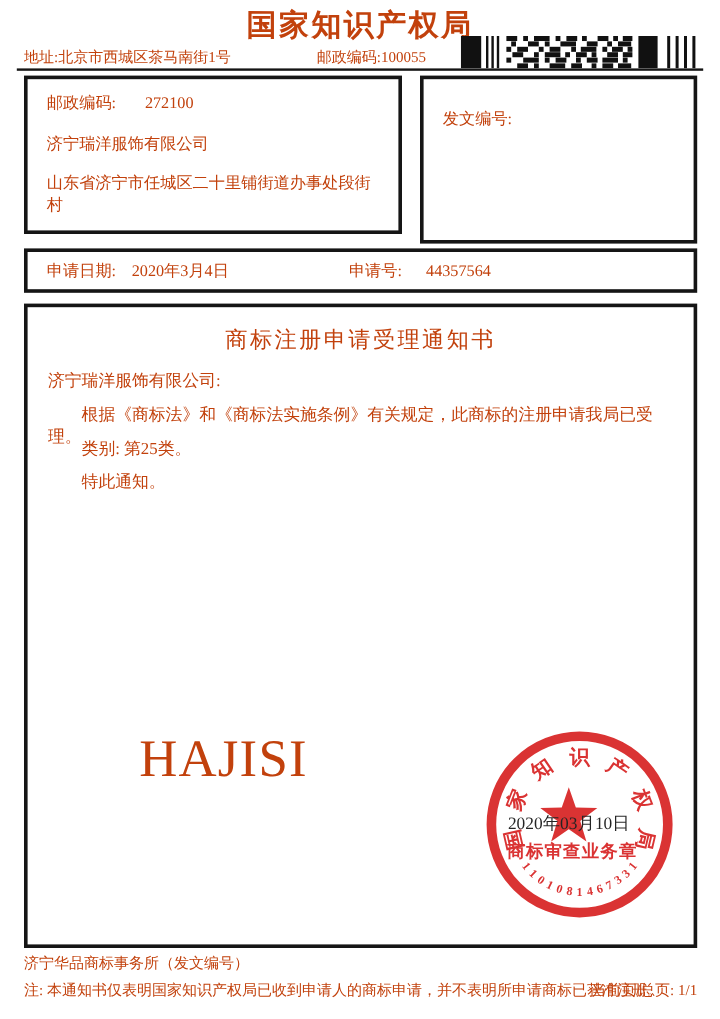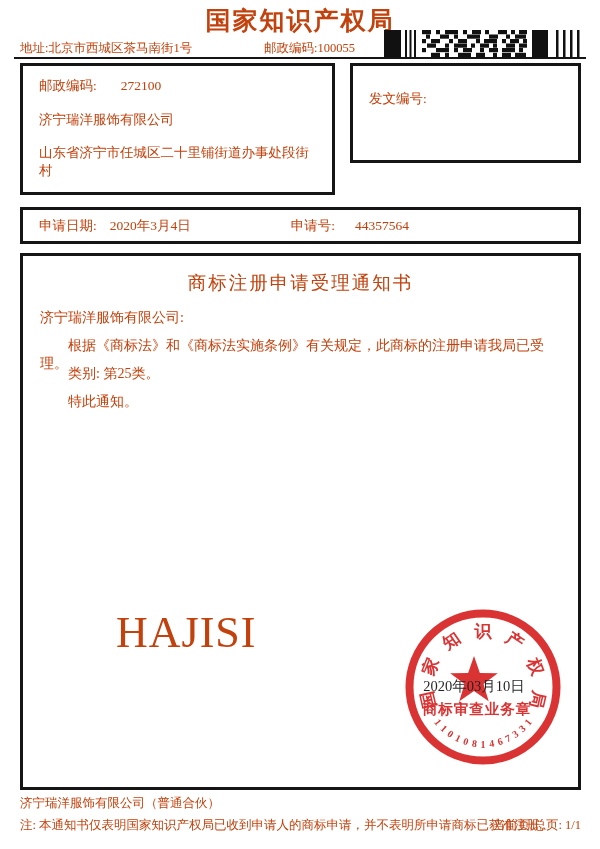--- a/index.html
+++ b/index.html
@@ -11,21 +11,21 @@
   .doc-title{top:4px;left:0;width:100%;text-align:center;font-size:25px;font-weight:bold;
     font-family:"Liberation Sans","DejaVu Sans",sans-serif;letter-spacing:2px;}
   .addr-line{top:40px;left:20px;font-size:12.5px;}
   .postal-line{top:40px;left:264px;font-size:12.5px;}
   .barcode{top:30px;left:384px;width:200px;height:27px;}
   .sep-line{top:57px;left:14px;width:572px;height:2px;background:#151515;}
   .box{border:3px solid #151515;box-sizing:border-box;background:#fff;}
   .recipient-box{top:63px;left:20px;width:315px;height:132px;
     display:flex;flex-direction:column;justify-content:space-between;
     padding:11px 14px 12px 16px;font-size:13.5px;}
-  .issue-box{top:63px;left:350px;width:231px;height:100px;font-size:13.5px;}
+  .issue-box{top:63px;left:350px;width:231px;height:140px;font-size:13.5px;}
   .issue-label{position:absolute;top:24px;left:16px;}
   .issue-value{position:absolute;top:66px;left:38px;letter-spacing:.5px;}
   .app-box{top:207px;left:20px;width:561px;height:37px;display:flex;align-items:center;
     font-size:13.5px;text-align:center;}
   .app-box .l1{margin-left:16px;} .app-box .v1{margin-left:13px;}
   .app-box .l2{margin-left:100px;} .app-box .v2{margin-left:20px;}
   .main-box{top:253px;left:20px;width:561px;height:537px;font-size:14px;}
   .notice-title{position:absolute;top:14px;left:0;width:100%;text-align:center;
     font-size:18.5px;letter-spacing:2px;}
   .salutation{position:absolute;top:53px;left:17px;}
@@ -158,17 +158,17 @@
       <text transform="translate(84.99999999999999,142) rotate(0)" text-anchor="middle" dominant-baseline="central" font-size="10" font-weight="bold" fill="#d92b2b">1</text>
       <text transform="translate(93.58908559822054,141.34915801133536) rotate(-8.666666666666686)" text-anchor="middle" dominant-baseline="central" font-size="10" font-weight="bold" fill="#d92b2b">4</text>
       <text transform="translate(101.98202601919343,139.41149503812073) rotate(-17.333333333333314)" text-anchor="middle" dominant-baseline="central" font-size="10" font-weight="bold" fill="#d92b2b">6</text>
       <text transform="translate(109.98715536697742,136.23126063905252) rotate(-26)" text-anchor="middle" dominant-baseline="central" font-size="10" font-weight="bold" fill="#d92b2b">7</text>
       <text transform="translate(117.42166401686251,131.88108043099777) rotate(-34.66666666666663)" text-anchor="middle" dominant-baseline="central" font-size="10" font-weight="bold" fill="#d92b2b">3</text>
       <text transform="translate(124.11577335851783,126.46029756966377) rotate(-43.333333333333314)" text-anchor="middle" dominant-baseline="central" font-size="10" font-weight="bold" fill="#d92b2b">3</text>
       <text transform="translate(129.91661295558313,120.09270409356256) rotate(-52)" text-anchor="middle" dominant-baseline="central" font-size="10" font-weight="bold" fill="#d92b2b">1</text>
       <text id="seal-date" x="76" y="89" text-anchor="middle" font-size="14.5" fill="#1c1c1c">2020年03月10日</text>
   </svg>
 
-  <div class="abs agency-line">济宁瑞洋服饰有限公司（普通合伙）</div>
+  <div class="abs agency-line">济宁华品商标事务所（发文编号）</div>
   <div class="abs note-line">注: 本通知书仅表明国家知识产权局已收到申请人的商标申请，并不表明所申请商标已获准注册。</div>
   <div class="abs page-indicator">当前页/总页: 1/1</div>
 
 </div>
 
 </body></html>

